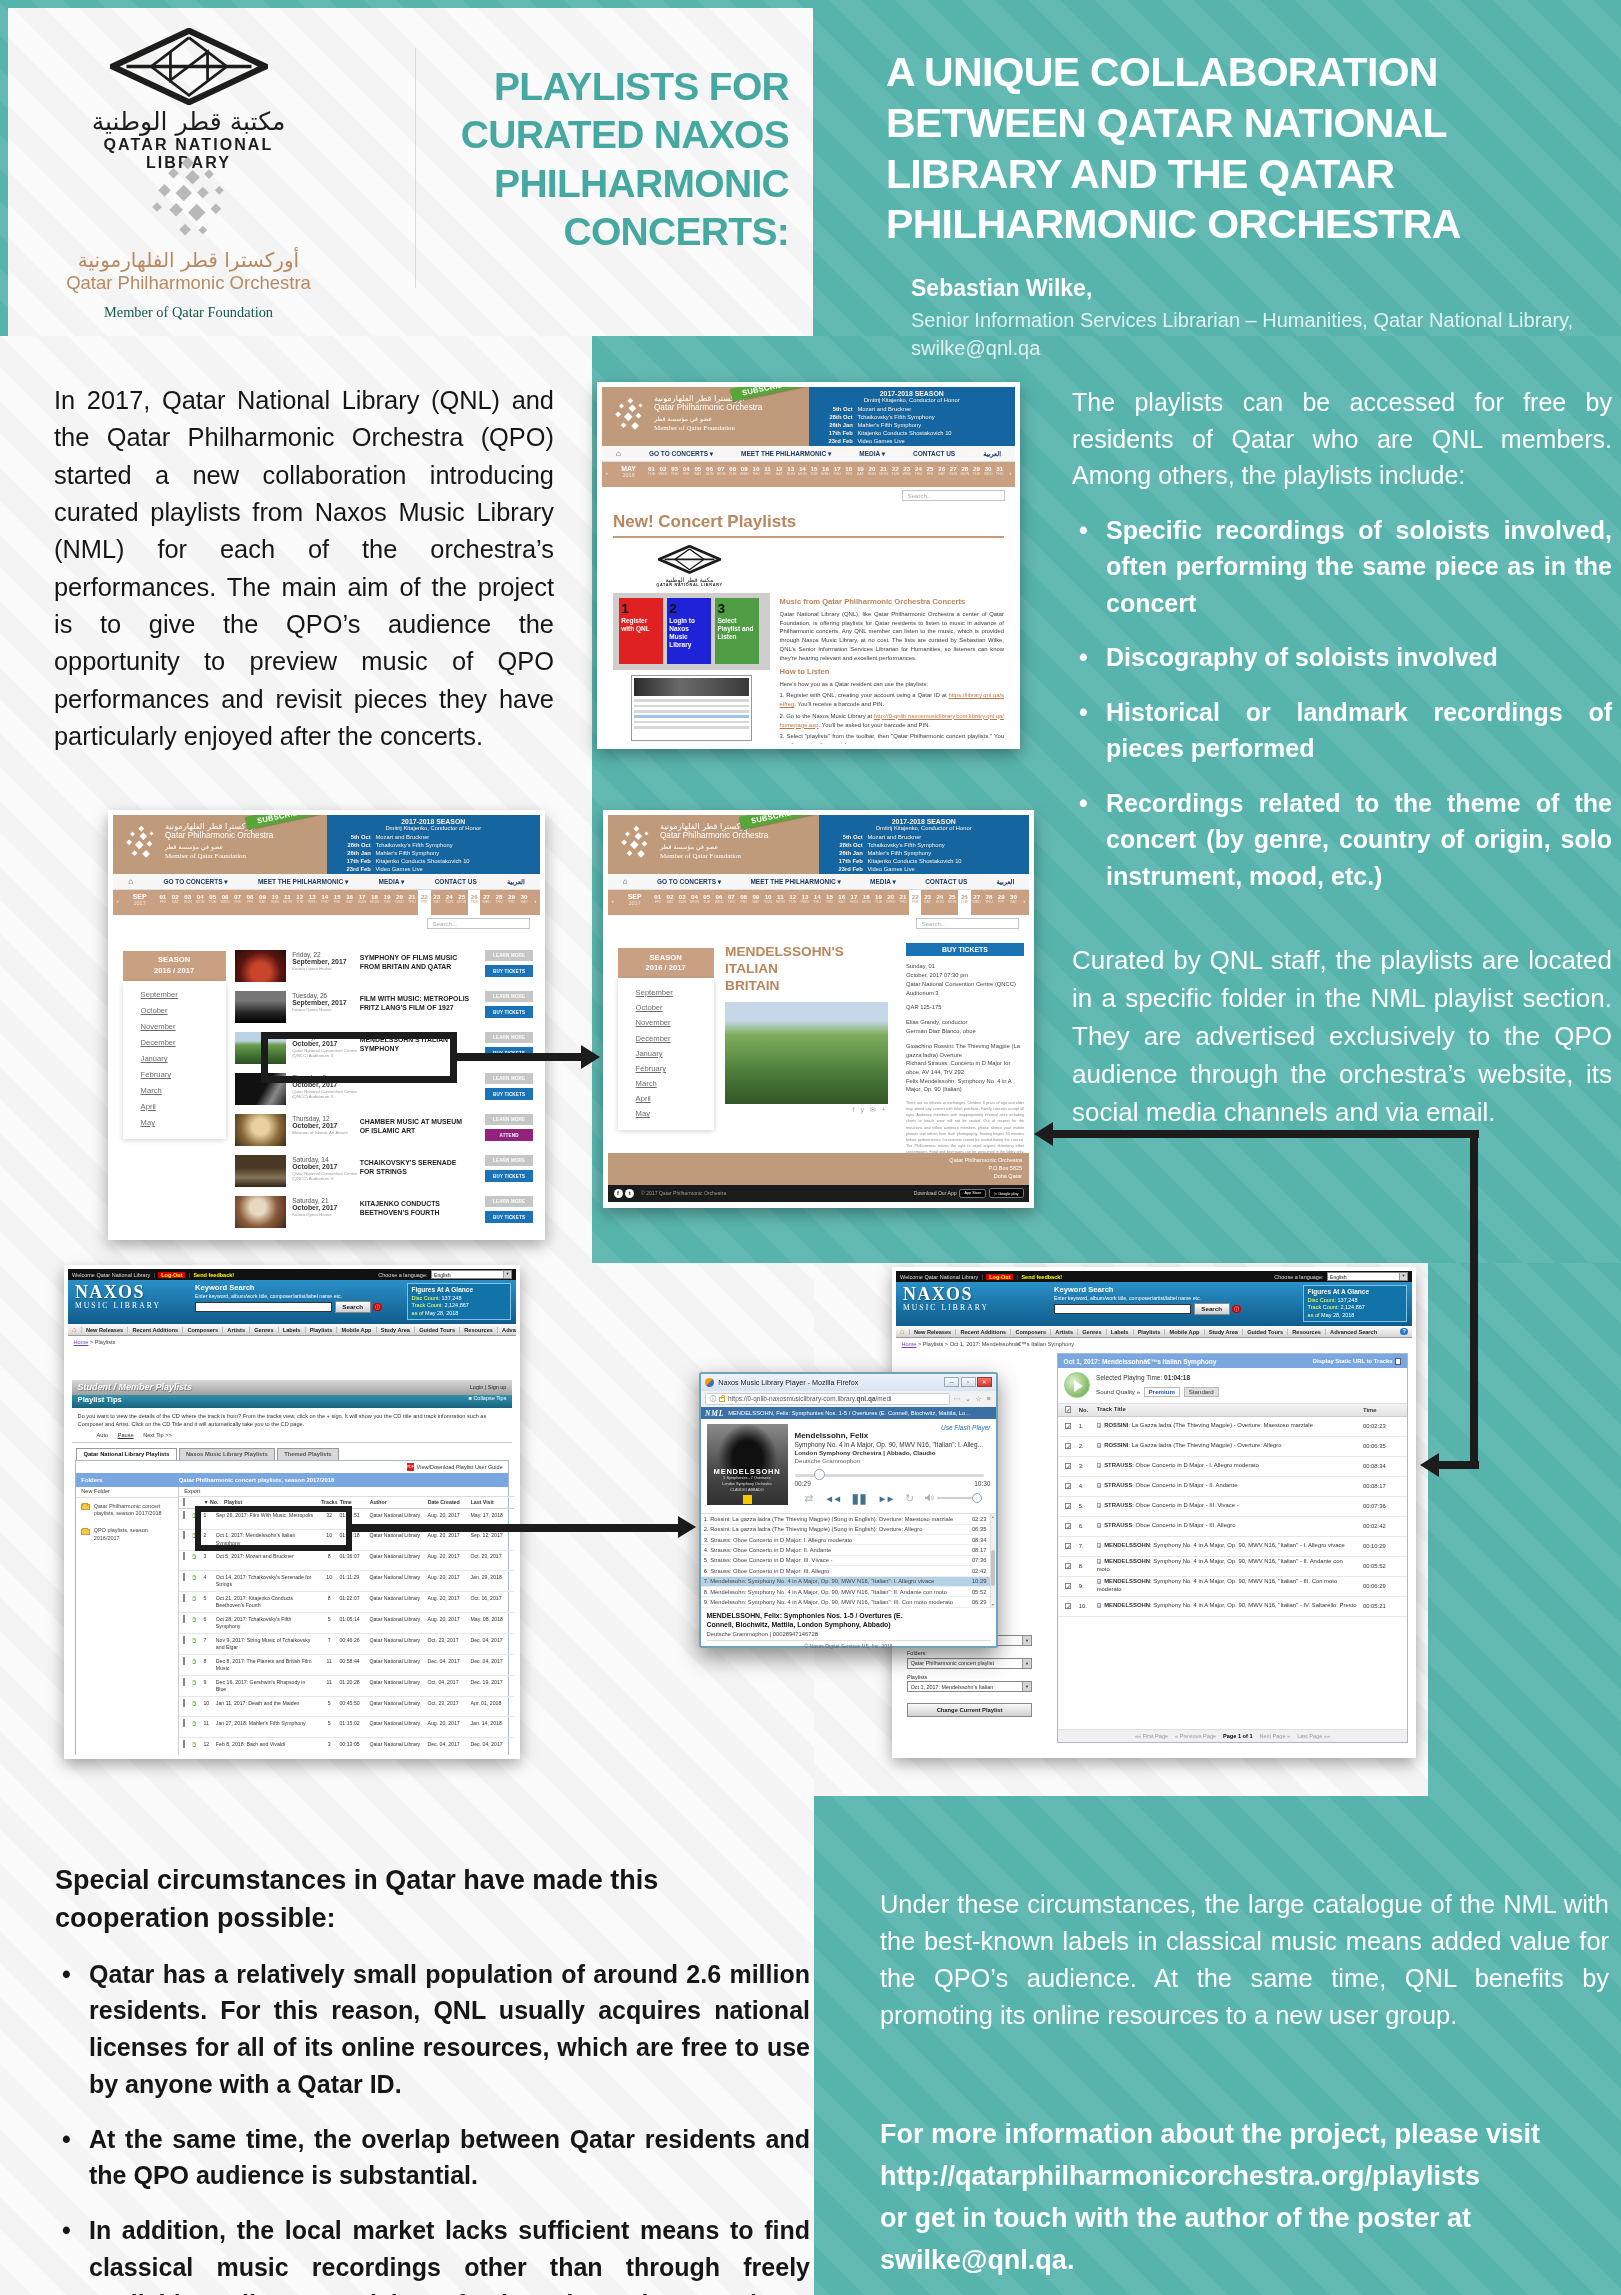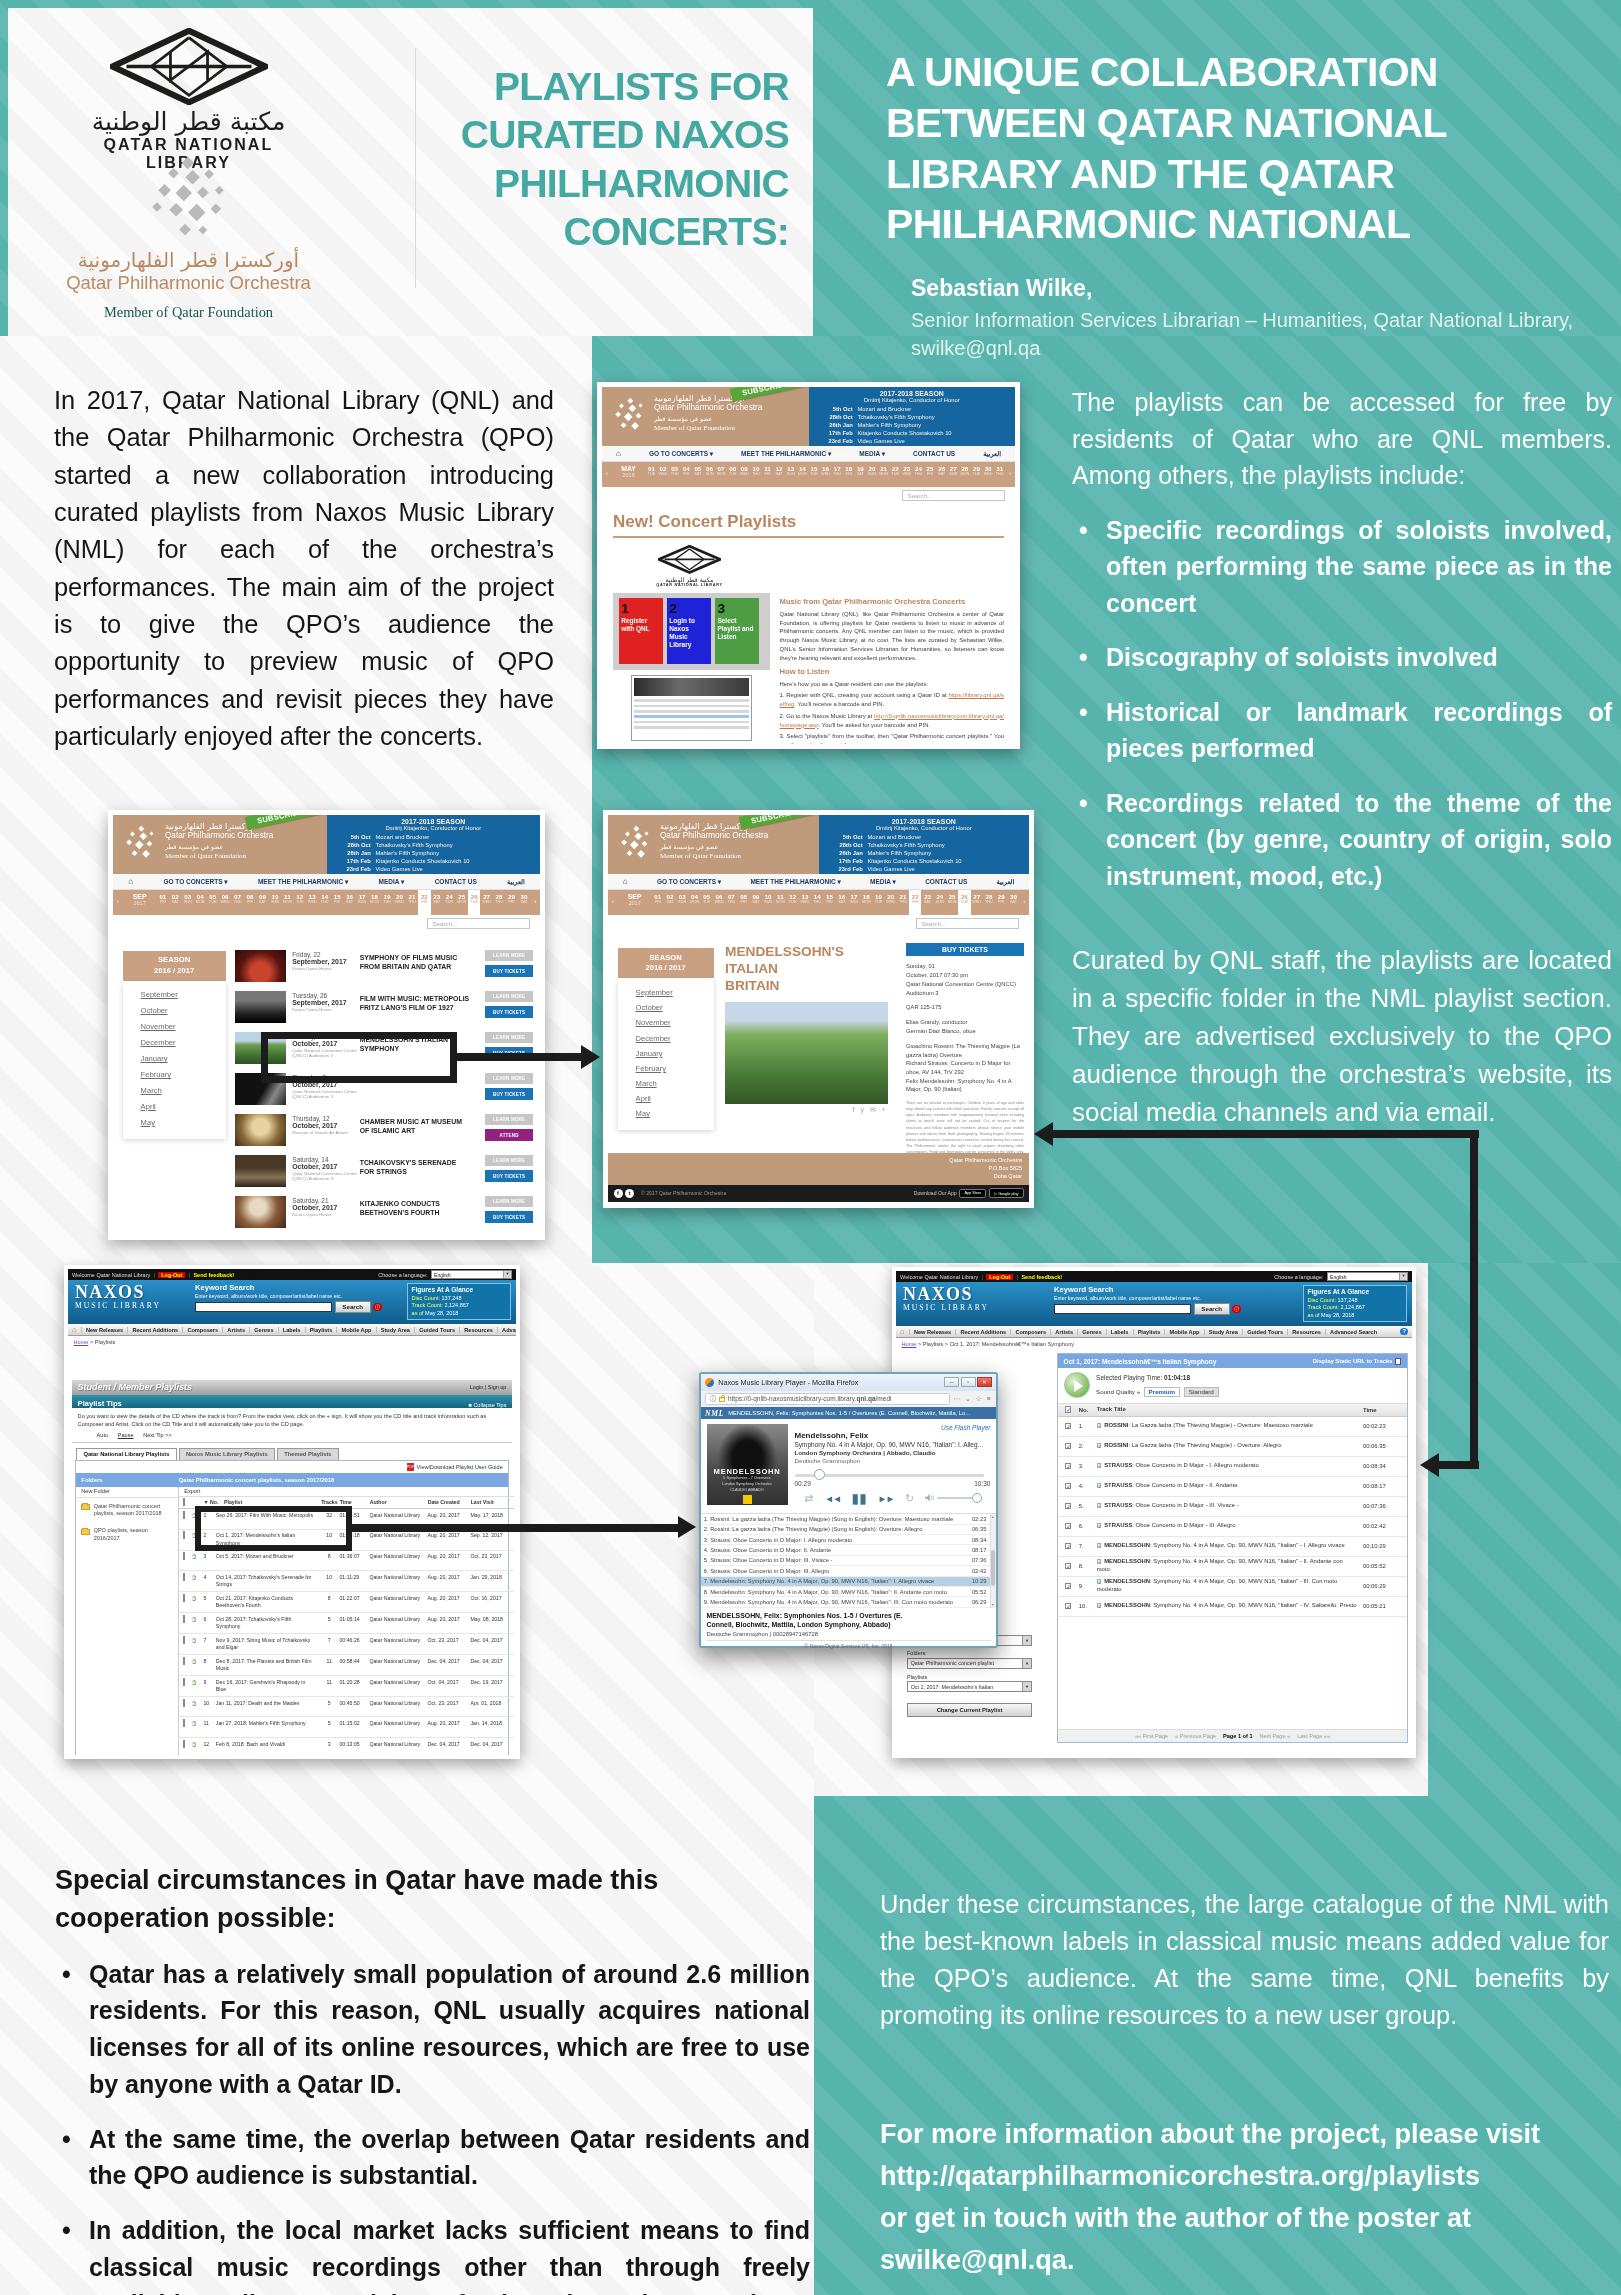--- a/index.html
+++ b/index.html
@@ -156,21 +156,21 @@
   .nfig .yl{color:#ffff66;}
   .nnav{height:12.4px;background:linear-gradient(#fdfdfd,#d5d5d5);border-bottom:0.7px solid #999;display:flex;align-items:center;font-size:5.6px;font-weight:bold;color:#222;}
   .nnav .hm{color:#e07820;padding:0 4.1px;font-size:7.6px;}
   .nnav .it{padding:0 4.1px;border-left:0.7px solid #bbb;white-space:nowrap;}
   .nhelp{margin-left:auto;margin-right:4.1px;width:7.6px;height:7.6px;border-radius:50%;background:#2277cc;color:#fff;font-size:5.5px;text-align:center;line-height:7.6px;font-weight:bold;}
   .ncrumb{height:12.4px;font-size:5.6px;color:#444;padding:2.7px 5.5px;}
   .purple{color:#7a3fbf;text-decoration:underline;}
 
   .nbanner1{height:15px;background:linear-gradient(#d9d9d9,#9f9f9f);display:flex;align-items:center;padding:0 5.5px;font-size:9px;font-weight:bold;font-style:italic;color:#fff;text-shadow:0.7px 0.7px 0.7px #777;margin-top:31px;}
   .nlogin{margin-left:auto;font-size:5.5px;font-weight:normal;font-style:normal;color:#222;text-shadow:none;}
-  .nbanner2{height:13.7px;background:linear-gradient(#2f93ad,#17637e);color:#fff;display:flex;align-items:flex-end;padding:0 5.5px;font-weight:bold;font-size:7.6px;gap:33px;}
+  .nbanner2{height:13.7px;background:linear-gradient(#2f93ad,#17637e);color:#fff;display:flex;align-items:flex-start;padding:0 5.5px;font-weight:bold;font-size:7.6px;gap:33px;}
   .ncollapse{margin-left:auto;font-size:5.5px;font-weight:normal;}
   .ntips{background:#fff;border-bottom:0.7px solid #ccc;padding:3.4px 5.5px 2.7px;font-size:5.6px;color:#333;line-height:1.5;}
   .ntipctl{margin-top:2.1px;display:flex;gap:9.6px;padding-left:19px;}
   .ntipctl .u{text-decoration:underline;}
   .ntabs{display:flex;margin-top:4.8px;padding-left:4.1px;font-size:5.8px;font-weight:bold;}
   .tab{padding:2.7px 6.2px;border:0.7px solid #999;border-bottom:none;background:#d9d9d9;color:#555;margin-right:2.1px;}
   .tab.active{background:#fff;color:#111;}
   .ntable-wrap{border:0.7px solid #a9b8cc;background:#fff;margin:0 2.7px;}
   .nguide{height:12.4px;display:flex;justify-content:flex-end;align-items:center;font-size:5.5px;color:#333;padding-right:5.5px;gap:2.7px;}
   .pdficon{width:6.9px;height:8.2px;background:#d22;color:#fff;font-size:3.4px;text-align:center;line-height:8.2px;}
@@ -329,21 +329,21 @@
     <div>PLAYLISTS FOR</div>
     <div>CURATED NAXOS</div>
     <div>PHILHARMONIC</div>
     <div>CONCERTS:</div>
   </div>
 
   <div class="abs white-title" style="left:886px;top:47px;width:728px;">
     <div>A UNIQUE COLLABORATION</div>
     <div>BETWEEN QATAR NATIONAL</div>
     <div>LIBRARY AND THE QATAR</div>
-    <div>PHILHARMONIC NATIONAL</div>
+    <div>PHILHARMONIC ORCHESTRA</div>
   </div>
   <div class="abs" style="left:886px;top:275px;width:728px;margin-left:25px;">
     <div class="author-name">Sebastian Wilke,</div>
     <div class="author-role" style="margin-top:4.1px;">Senior Information Services Librarian – Humanities, Qatar National Library,</div>
     <div class="author-role">swilke@qnl.qa</div>
   </div>
 
   <div class="abs blacktext" style="left:54px;top:382px;width:500px;">In 2017, Qatar National Library (QNL) and the Qatar Philharmonic Orchestra (QPO) started a new collaboration introducing curated playlists from Naxos Music Library (NML) for each of the orchestra’s performances. The main aim of the project is to give the QPO’s audience the opportunity to preview music of QPO performances and revisit pieces they have particularly enjoyed after the concerts.</div>
 
   <div class="abs" style="left:1072px;top:384px;width:540px;">

